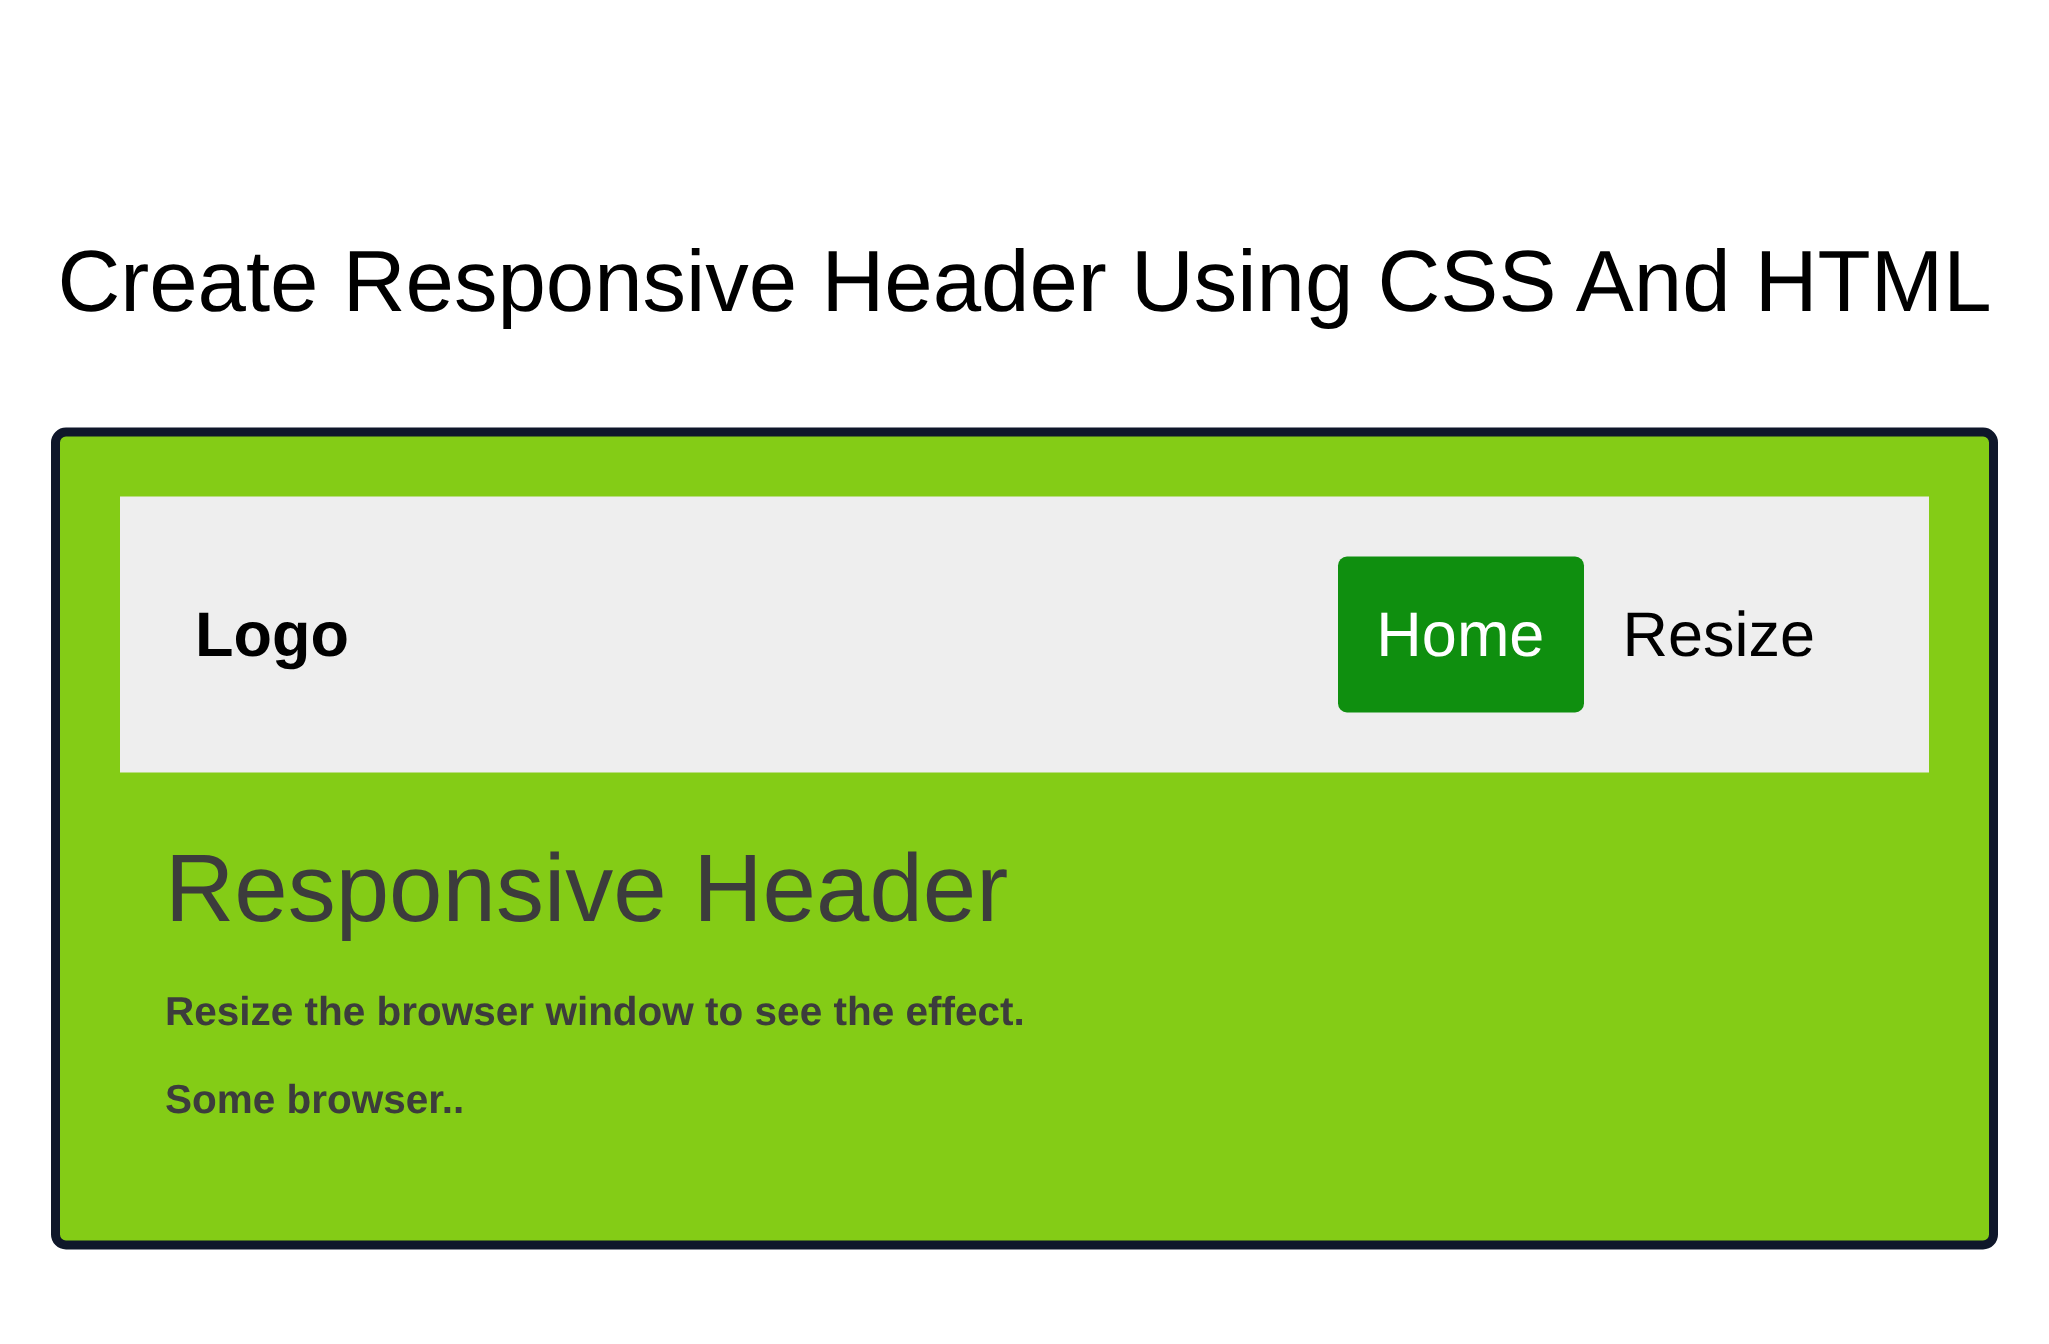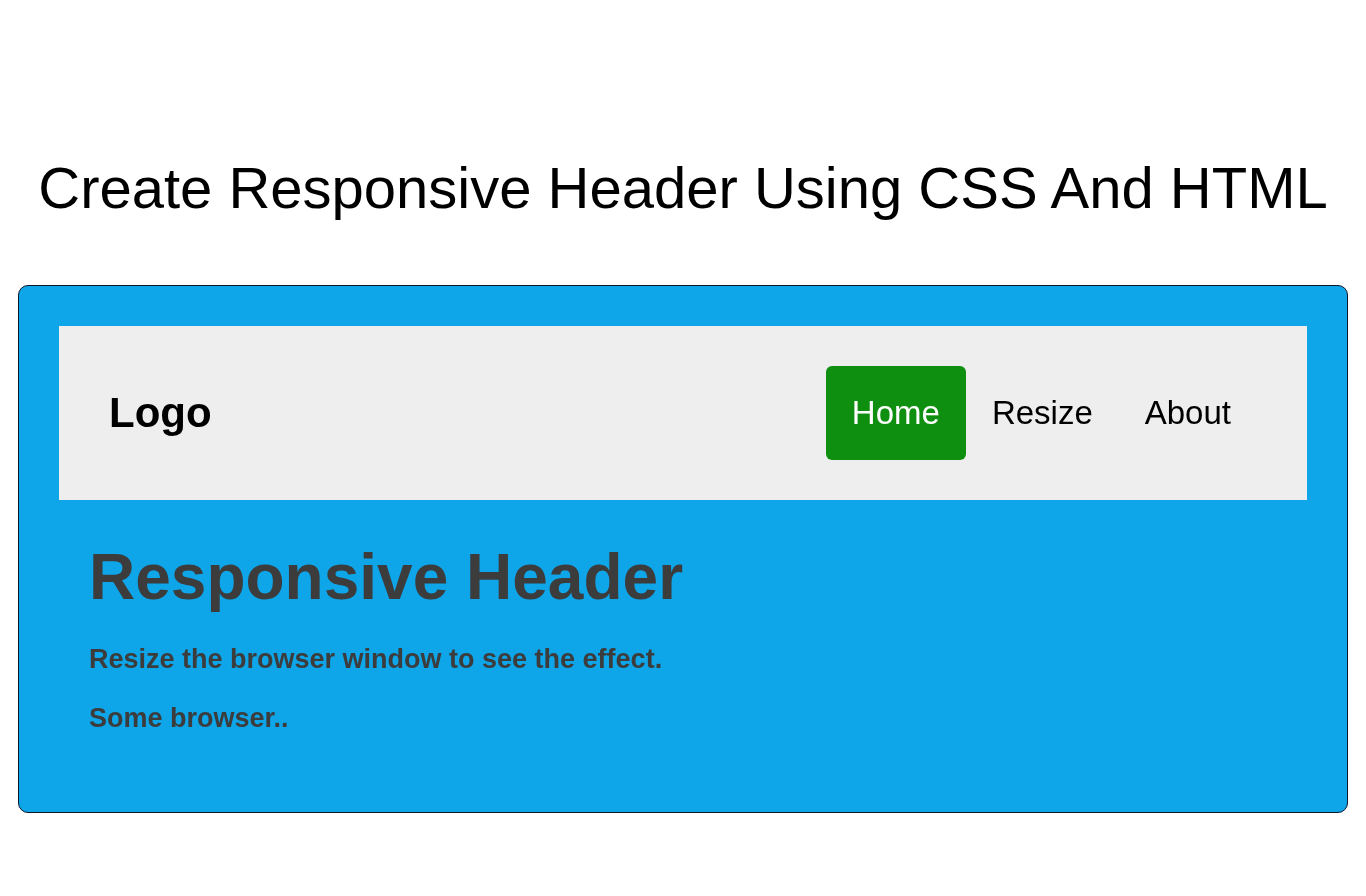--- a/index.html
+++ b/index.html
@@ -17,60 +17,60 @@
     .page-title {
       font-size: 58px;
       font-weight: 400;
       text-align: center;
       color: #000;
       line-height: 1.3;
       margin-bottom: 60px;
       padding: 0 24px;
     }
     .demo-container {
-      margin: 0 18px;
-      border: 1px solid #0f172a;
+      margin: 0 34px;
+      border: 6px solid #0f172a;
       border-radius: 10px;
-      background: #0ea5e9;
+      background: #84cc16;
       padding: 40px 40px 50px 40px;
     }
     .header-bar {
       background: #eeeeee;
       display: flex;
       align-items: center;
       justify-content: space-between;
       padding: 40px 50px;
     }
     .logo {
       font-size: 42px;
       font-weight: bold;
       color: #000;
     }
     .nav {
       display: flex;
       gap: 0;
       align-items: center;
     }
     .nav-item {
-      font-size: 33px;
+      font-size: 42px;
       padding: 28px 26px;
       color: #000;
       text-decoration: none;
       border-radius: 6px;
     }
     .nav-item.active {
       background: #0f8f0f;
       color: #fff;
     }
     .content {
       padding: 40px 30px 0 30px;
     }
     .content-heading {
       font-size: 64px;
-      font-weight: 700;
+      font-weight: 400;
       color: #3c3c3c;
       margin-bottom: 30px;
     }
     .content-text {
       font-size: 27px;
       color: #3c3c3c;
       margin-bottom: 28px;
       font-weight: bold;
     }
   </style>
@@ -78,21 +78,20 @@
 <body>
 
 <h1 class="page-title">Create Responsive Header Using CSS And HTML</h1>
 
 <div class="demo-container">
   <div class="header-bar">
     <div class="logo">Logo</div>
     <div class="nav">
       <a class="nav-item active">Home</a>
       <a class="nav-item">Resize</a>
-      <a class="nav-item">About</a>
     </div>
   </div>
   <div class="content">
     <h2 class="content-heading">Responsive Header</h2>
     <p class="content-text">Resize the browser window to see the effect.</p>
     <p class="content-text">Some browser..</p>
   </div>
 </div>
 
 </body></html>

